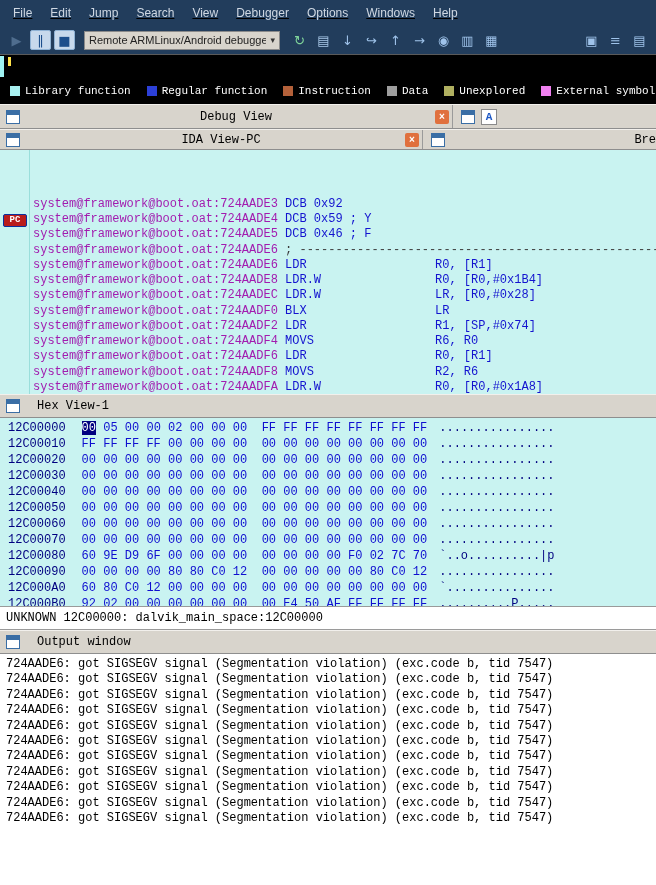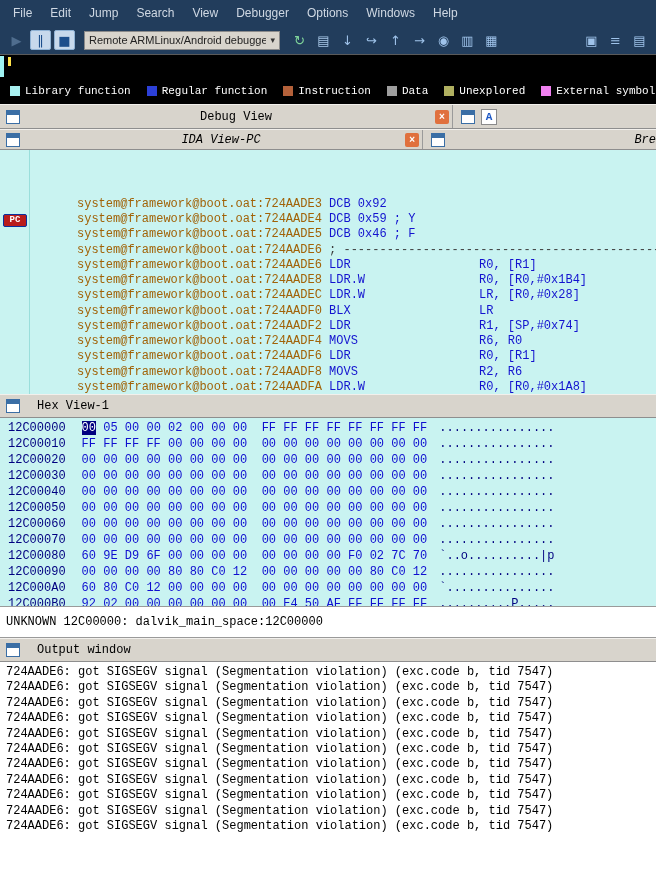--- a/index.html
+++ b/index.html
@@ -9,21 +9,21 @@
 
   
   .titlebar { height:18px; background:#ffffff; display:flex; align-items:center;
               gap:5px; padding:0 5px; font-size:11px; color:#000; flex:0 0 auto; }
   .app-icon { width:12px; height:12px; border-radius:2px; flex:0 0 auto;
               background:linear-gradient(135deg,#7ec24a 0 50%,#2d7dd2 50% 100%); }
   .title-text { white-space:nowrap; overflow:hidden; }
 
   
   .menubar { height:26px; background:#223d5c; display:flex; align-items:center;
-             padding:9px 4px; flex:0 0 auto; }
+             padding:9px 4px; flex:0 0 auto;text-decoration:underline; }
   .menu-item { color:#cfd8e3; font-size:12px; padding:4px 9px; white-space:nowrap; }
 
   
   .toolbar { height:28px; background:#223d5c; display:flex; align-items:center;
              padding:0 6px; gap:3px; flex:0 0 auto; }
   .tb-group { display:flex; align-items:center; gap:3px; }
   .tb-group.right { margin-left:auto; }
   .tb-btn { width:21px; height:20px; display:flex; align-items:center; justify-content:center;
             font-family:"DejaVu Sans",sans-serif; font-size:13px; color:#9fc3ea;
             border-radius:2px; }
@@ -43,21 +43,21 @@
             gap:16px; padding-left:10px; flex:0 0 auto;
             font-family:"Liberation Mono","DejaVu Sans Mono",monospace; font-size:11px; color:#fff; }
   .legend-item { display:flex; align-items:center; }
   .legend-swatch { width:10px; height:10px; display:inline-block; margin-right:5px; }
 
   
   .caption { background:#d8d4cc; border-top:1px solid #f2f0ec; border-bottom:1px solid #8e8e8e;
              display:flex; align-items:center; flex:0 0 auto;
              font-family:"Liberation Mono","DejaVu Sans Mono",monospace; font-size:12px; color:#000; }
   .row1 { height:25px; }
-  .row2 { height:21px;font-style:italic; }
+  .row2 { height:21px; }
   .panel-icon { width:14px; height:14px; margin-left:6px; flex:0 0 auto;
                 background:linear-gradient(to bottom,#3a6ea5 0,#3a6ea5 4px,#fff 4px);
                 border:1px solid #3a6ea5; }
   .caption-title-area { position:relative; height:100%; display:flex;
                         align-items:center; justify-content:center; }
   .row1 .caption-title-area { width:432px;align-items:center; }
   .row2 .caption-title-area { width:402px; }
   .close-btn { position:absolute; right:3px; top:50%; transform:translateY(-50%);
                width:14px; height:14px; background:#e0703d; color:#fff;
                font-family:"Liberation Sans",sans-serif; font-weight:bold; font-size:10px;
@@ -71,37 +71,37 @@
   .caption.simple { gap:7px; }
   .caption.simple .caption-title { margin-left:10px; }
 
   
   .disasm { height:244px; background:#c9f3f1; position:relative; overflow:hidden;
             font-family:"Liberation Mono","DejaVu Sans Mono",monospace;
             font-size:12px; line-height:15.25px; padding:1px 0 0 33px;
             white-space:pre; flex:0 0 auto; }
   .disasm::before { content:""; position:absolute; left:29px; top:0; bottom:0;
                     border-left:1px solid #9adedb; }
-  .asm-prefix { color:#a16207;margin-left:44px; }
+  .asm-prefix { color:#a21caf; }
   .asm-mn { display:inline-block; width:150px; color:#1313cf; }
   .asm-op { color:#1313cf; }
   .asm-text.data { color:#1313cf; }
   .asm-text.separator { color:#3c3c3c; }
   .pc-badge { position:absolute; left:3px; width:24px; height:13px; background:#b91c1c;
               border:1px solid #0b2f9e; border-radius:2px; color:#fff;
               font-size:9px; font-weight:bold; display:flex; align-items:center;
               justify-content:center; line-height:13px; }
 
   
   .statusbar { background:#fff; border-bottom:1px solid #9a9a9a; display:flex;
                align-items:center; padding-left:6px; color:#000; flex:0 0 auto;
                font-family:"Liberation Mono","DejaVu Sans Mono",monospace; font-size:12px;
                white-space:nowrap; overflow:hidden; }
   .status1 { height:22px; border-top:1px solid #9a9a9a; }
-  .status2 { height:32px; border-top:1px solid #9a9a9a; }
+  .status2 { height:24px; border-top:1px solid #9a9a9a; }
 
   
   .hexview { height:188px; background:#c9f3f1; overflow:hidden; white-space:pre;
              font-family:"Liberation Mono","DejaVu Sans Mono",monospace;
              font-size:12px; line-height:16px; padding:2px 0 0 8px; flex:0 0 auto; }
   .hex-addr { color:#000080; margin-right:16px; }
   .hex-bytes { color:#0f0fd0; }
   .hex-ascii { color:#000080; margin-left:12px; }
   .byte-selected { background:#000080; color:#fff; }
 

